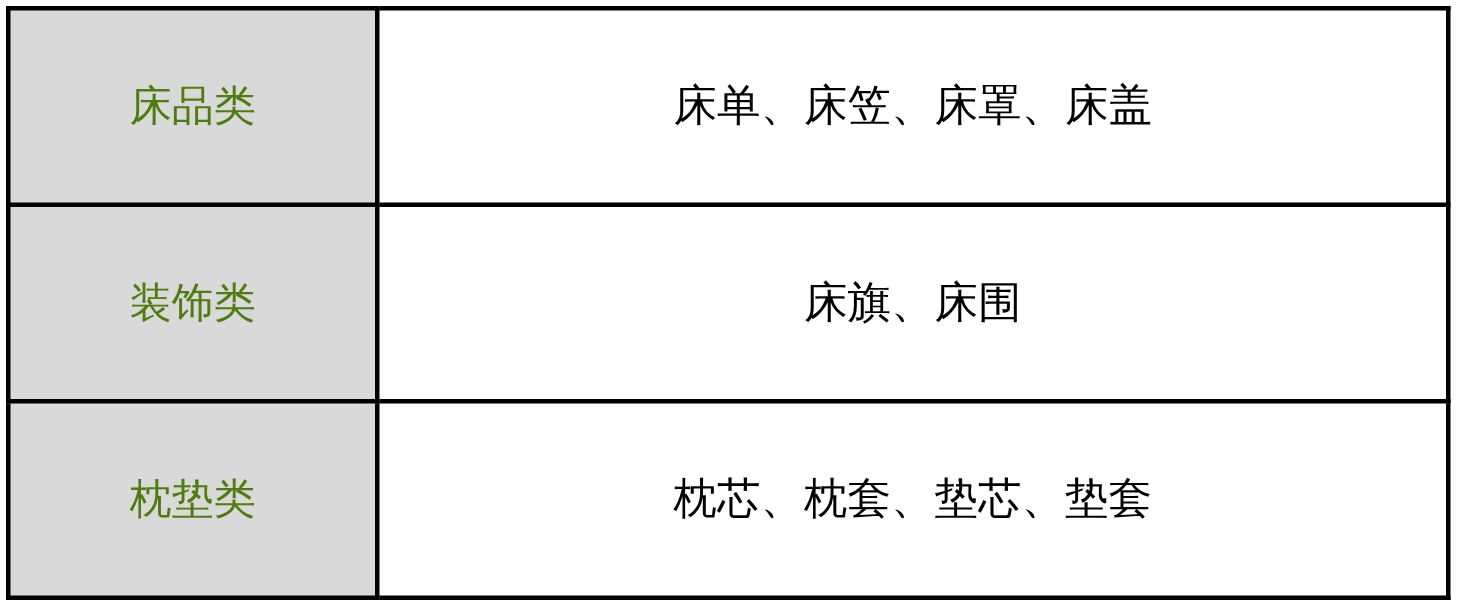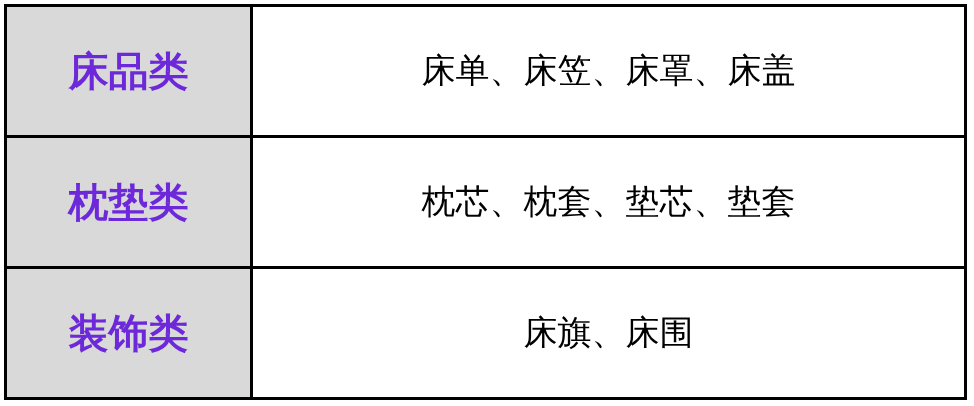--- a/index.html
+++ b/index.html
@@ -12,42 +12,42 @@
       font-family: "DejaVu Sans", "Liberation Sans", sans-serif;
     }
     .tbl td {
       border: 3px solid #000;
       text-align: center; vertical-align: middle;
       padding: 0;
     }
     .tbl td.cat {
       width: 243px;
       background: #d9d9d9;
-      font-weight: bold;
-      font-size: 40px;
-      color: #6d28d9;
+      font-weight: normal;
+      font-size: 28px;
+      color: #4d7c0f;
     }
     .tbl td.items {
       background: #ffffff;
-      font-size: 34px;
+      font-size: 29px;
       color: #000;
     }
     .tbl tr { height: 98px; }
   </style>
 </head>
 <body>
 
 <table class="tbl">
   <tbody>
     <tr>
       <td class="cat">床品类</td>
       <td class="items">床单、床笠、床罩、床盖</td>
     </tr>
     <tr>
+      <td class="cat">装饰类</td>
+      <td class="items">床旗、床围</td>
+    </tr>
+    <tr>
       <td class="cat">枕垫类</td>
       <td class="items">枕芯、枕套、垫芯、垫套</td>
-    </tr>
-    <tr>
-      <td class="cat">装饰类</td>
-      <td class="items">床旗、床围</td>
     </tr>
   </tbody>
 </table>
 
 </body></html>

